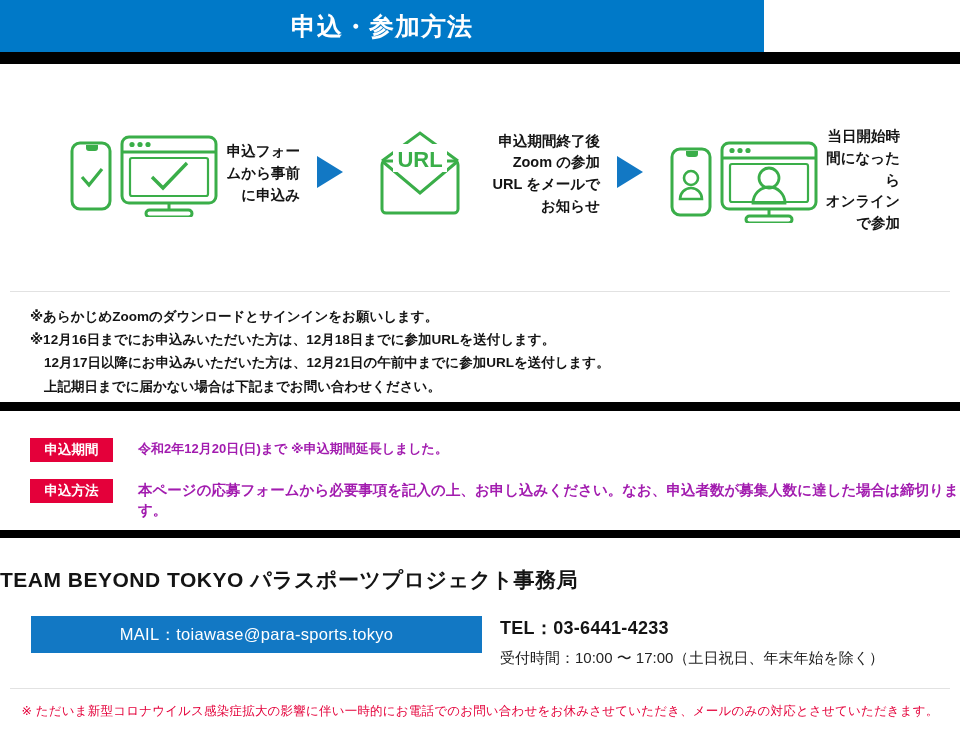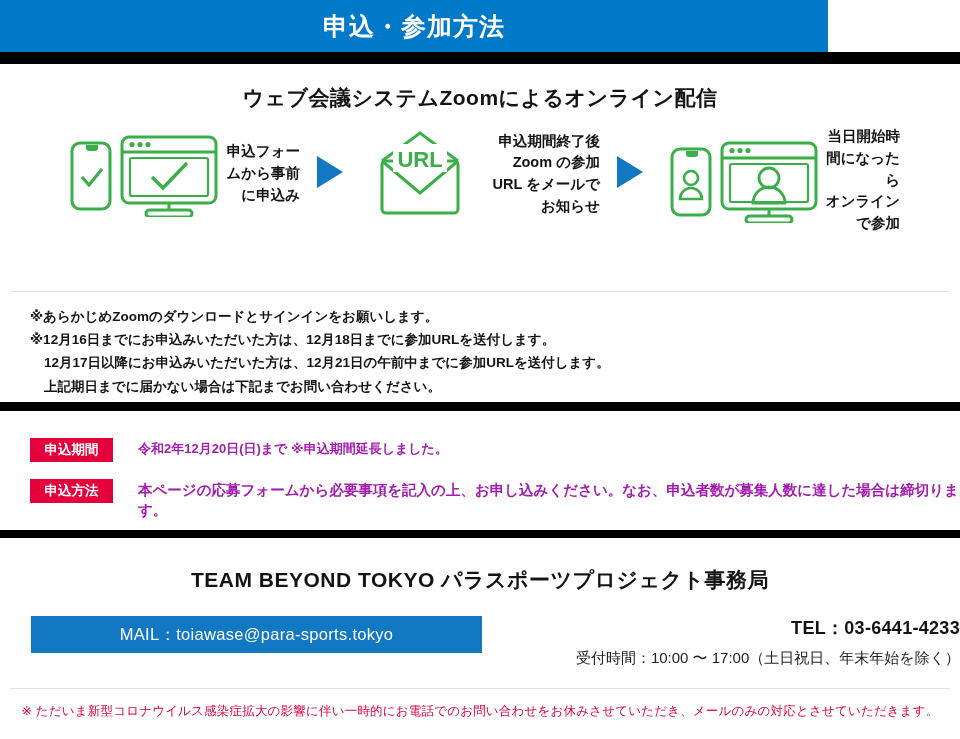--- a/index.html
+++ b/index.html
@@ -7,21 +7,21 @@
     width: 960px; height: 739px;
     background: #ffffff;
     font-family: "Liberation Sans", "DejaVu Sans", sans-serif;
     color: #141414;
     overflow: hidden;
   }
   .page { position: relative; width: 960px; height: 739px; }
 
   
   .header-bar {
-    position: absolute; left: 0; top: 0; width: 828px; height: 52px;
+    position: absolute; left: 0; top: 0; width: 764px; height: 52px;
     background: #0079C8;
     display: flex; align-items: center; justify-content: center;
   }
   .header-title {
     color: #ffffff; font-size: 25px; font-weight: bold;
     letter-spacing: 1px;
   }
   .header-rule {
     position: absolute; left: 0; top: 52px; width: 960px; height: 12px;
     background: #000000;
@@ -82,35 +82,35 @@
   }
   .app-text {
     margin-left: 25px; font-size: 14.5px; font-weight: bold;
     line-height: 1.35; color: #a21caf; padding-top: 2px;
   }
   .app-text.small-note { font-size: 13px; }
 
   
   .org-title {
     position: absolute; left: 0; top: 566px; width: 960px;
-    text-align: center; font-size: 21px; font-weight: bold;
+    font-size: 21px; font-weight: bold;
     letter-spacing: 0.5px;
   }
   .contact {
     position: absolute; left: 0; top: 616px; width: 960px; height: 56px;
     display: flex; align-items: flex-start;
   }
   .mail-btn {
     margin-left: 31px; width: 451px; height: 37px;
     background: #1278C4; color: #ffffff;
     display: flex; align-items: center; justify-content: center;
     font-size: 16.5px; letter-spacing: 0.3px;
   }
   .tel-block {
-    flex: 1; display: flex; flex-direction: column; align-items: flex-end;
+    flex: 1; display: flex; flex-direction: column; align-items: flex-start;
     padding-left: 18px;
   }
   .tel-line { font-size: 18px; font-weight: bold; letter-spacing: 0.3px; }
   .tel-hours { margin-top: 9px; font-size: 15px; color: #222; }
 
   
   .disclaimer {
     position: absolute; left: 0; top: 703px; width: 960px;
     text-align: center; font-size: 12.5px; color: #E4003A;
     letter-spacing: 0.2px;
@@ -119,21 +119,20 @@
 </head>
 <body>
 
 <div class="page">
 
   <div class="header-bar">
     <div class="header-title">申込・参加方法</div>
   </div>
   <div class="header-rule"></div>
 
-  <div class="subtitle">ウェブ会議システムZoomによるオンライン配信</div>
 
   <div class="steps">
 
     <div class="step">
       <div class="step-icon">
         <svg width="160" height="86" viewBox="0 0 160 86" fill="none" stroke="#3AAE49" stroke-width="3">
           <rect x="12" y="12" width="38" height="66" rx="8"></rect>
           <path d="M26 14 h12 v3 a3 3 0 0 1 -3 3 h-6 a3 3 0 0 1 -3 -3 z" fill="#3AAE49" stroke="none"></path>
           <polyline points="22,46 29,54 42,38" stroke-width="3.2"></polyline>
           <rect x="62" y="6" width="94" height="66" rx="7"></rect>

